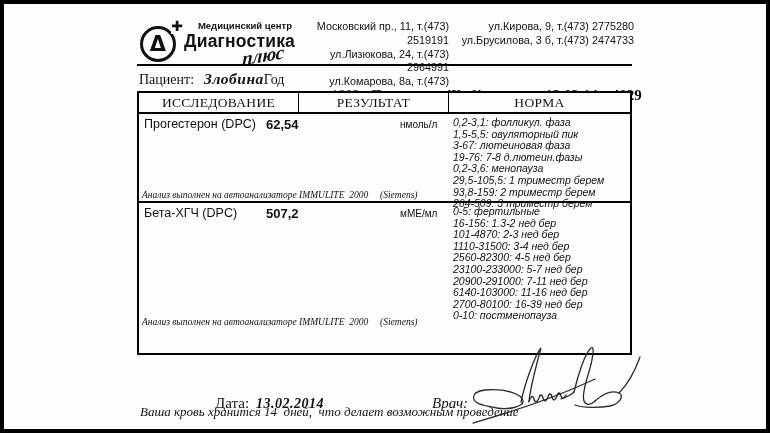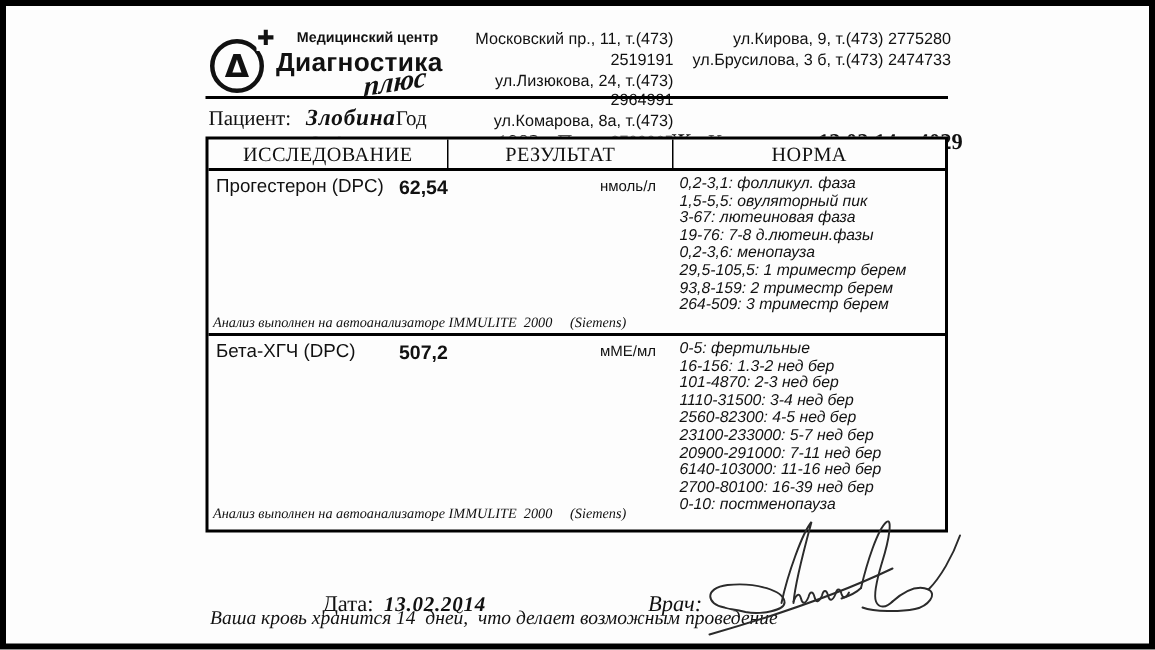--- a/index.html
+++ b/index.html
@@ -42,21 +42,21 @@
   .code-num { font-weight:bold; font-size:15px; margin-left:9px; }
 
   
   .results-table { position:absolute; left:133px; top:87px; width:495px; height:264px; border:2px solid #000; background:#fdfdfd; }
   .t-head { display:flex; height:21px; border-bottom:2px solid #000; }
   .t-head-cell { display:flex; align-items:center; justify-content:center; font-size:13.5px; letter-spacing:.3px; }
   .t-head-cell:nth-child(1) { width:160px; border-right:1.5px solid #000; }
   .t-head-cell:nth-child(2) { width:150px; border-right:1.5px solid #000; }
   .t-head-cell:nth-child(3) { flex:1; }
   .t-row { position:relative; font-family:"Liberation Sans", sans-serif; }
-  .t-row-1 { height:110px; border-bottom:2px solid #000;padding-left:48px; }
+  .t-row-1 { height:89px; border-bottom:2px solid #000;padding-left:48px; }
   .t-row-2 { height:125px; }
   .test-name { position:absolute; left:5px; top:3px; font-size:12.5px; }
   .test-result { position:absolute; left:127px; top:3px; font-size:13px; font-weight:bold; }
   .test-unit { position:absolute; left:261px; top:5px; font-size:10px; }
   .norms { position:absolute; left:314px; top:3px; font-style:italic; font-size:10.5px; line-height:11.6px; white-space:pre; }
   .row-note { position:absolute; left:3px; bottom:1px; font-family:"Liberation Serif", serif; font-style:italic; font-size:9.5px; white-space:pre; }
 
   
   .notice { position:absolute; left:136px; top:364px; font-style:italic; font-size:13px; line-height:17.5px; white-space:pre; }
   .date-line { position:absolute; left:211px; top:391px; font-size:15px; display:flex; align-items:baseline; }

